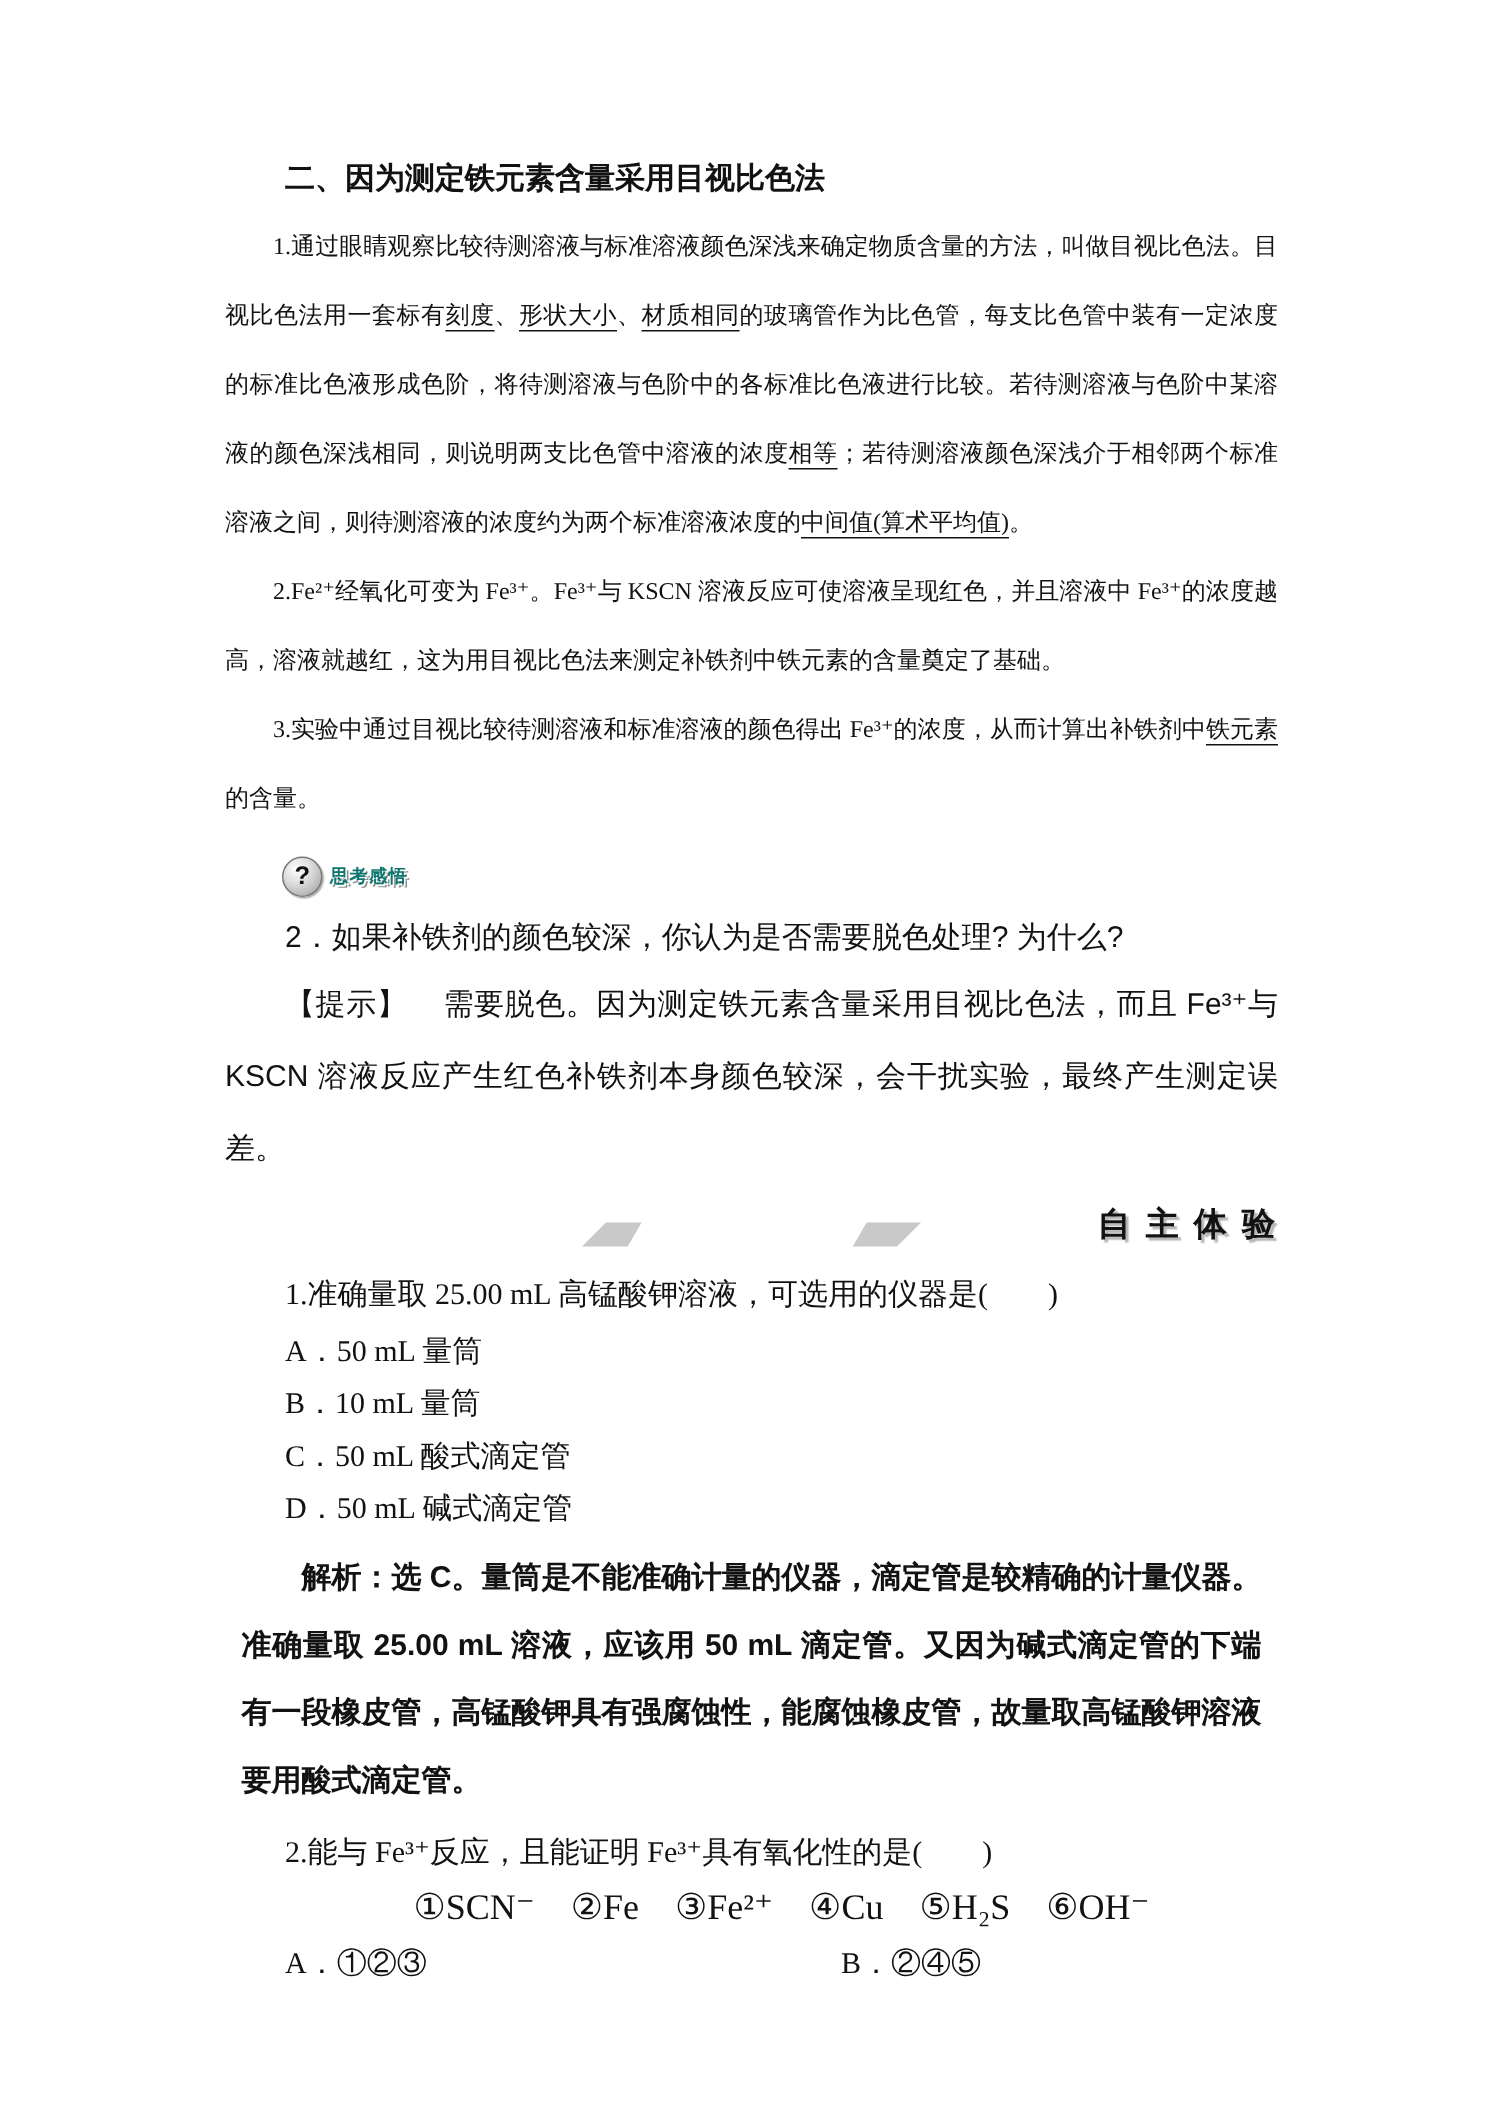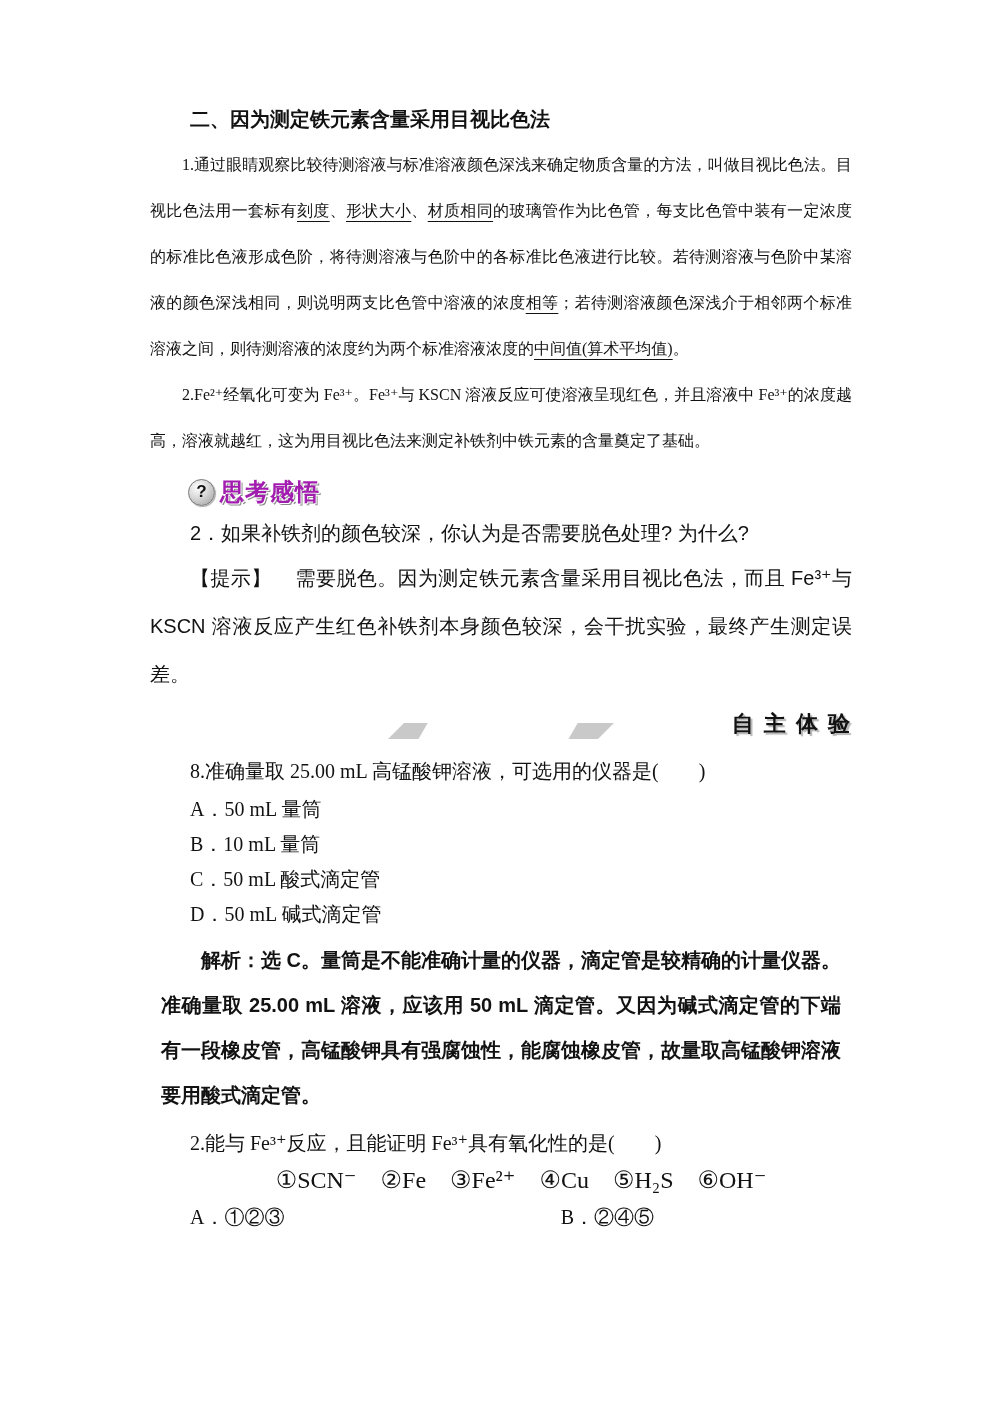--- a/index.html
+++ b/index.html
@@ -28,21 +28,21 @@
   .qcircle{
     width:25px;height:25px;border-radius:50%;
     background:radial-gradient(circle at 35% 30%, #ffffff 0%, #d8d8d8 45%, #9a9a9a 100%);
     border:1px solid #777;box-shadow:1px 1px 1px #aaa;
     display:inline-flex;align-items:center;justify-content:center;
     font-family:"Liberation Sans","DejaVu Sans",sans-serif;
     font-weight:bold;font-size:17px;color:#111;
   }
   .qlabel{
     font-family:Liberation Mono, monospace;
-    font-weight:bold;font-size:24px;color:#a21caf;
+    font-weight:bold;font-size:12px;color:#0f766e;
     letter-spacing:1px;
     text-shadow:1px 1px 0 #ffffff, 2px 2px 0 #8a8a8a;
   }
 
   .think-q{
     font-family:"Liberation Sans","DejaVu Sans",sans-serif;
     font-size:20px;line-height:34px;margin:8px 0 4px;text-indent:2em;
   }
   .hint{
     font-family:"Liberation Sans","DejaVu Sans",sans-serif;
@@ -83,39 +83,40 @@
 <body>
 
 <div class="page">
 
   <h1 class="title">二、因为测定铁元素含量采用目视比色法</h1>
 
   <p class="body-p"><span>1.通过眼睛观察比较待测溶液与标准溶液颜色深浅来确定物质含量的方法，叫做目视比色法。目视比色法用一套标有</span><span class="u">刻度</span><span>、</span><span class="u">形状大小</span><span>、</span><span class="u">材质相同</span><span>的玻璃管作为比色管，每支比色管中装有一定浓度的标准比色液形成色阶，将待测溶液与色阶中的各标准比色液进行比较。若待测溶液与色阶中某溶液的颜色深浅相同，则说明两支比色管中溶液的浓度</span><span class="u">相等</span><span>；若待测溶液颜色深浅介于相邻两个标准溶液之间，则待测溶液的浓度约为两个标准溶液浓度的</span><span class="u">中间值</span><span class="u">(算术平均值)</span><span>。</span></p>
 
   <p class="body-p">2.Fe²⁺经氧化可变为 Fe³⁺。Fe³⁺与 KSCN 溶液反应可使溶液呈现红色，并且溶液中 Fe³⁺的浓度越高，溶液就越红，这为用目视比色法来测定补铁剂中铁元素的含量奠定了基础。</p>
 
+  <p class="body-p"><span>3.实验中通过目视比较待测溶液和标准溶液的颜色得出 Fe³⁺的浓度，从而计算出补铁剂中</span><span class="u">铁元素</span><span>的含量。</span></p>
 
   <div class="icon-row">
     <span class="qcircle">
         <span>?</span>
       </span>
     <span class="qlabel">思考感悟</span>
   </div>
 
   <p class="think-q">2．如果补铁剂的颜色较深，你认为是否需要脱色处理? 为什么?</p>
 
   <p class="hint"><span class="hint-label">【提示】</span><span>需要脱色。因为测定铁元素含量采用目视比色法，而且 Fe³⁺与 KSCN 溶液反应产生红色补铁剂本身颜色较深，会干扰实验，最终产生测定误差。</span></p>
 
   <div class="banner">
     <span class="band"></span>
     <span class="bwhite"></span>
     <span class="btext sans">自 主 体 验</span>
   </div>
 
-  <p class="stem">8.准确量取 25.00 mL 高锰酸钾溶液，可选用的仪器是(　　)</p>
+  <p class="stem">1.准确量取 25.00 mL 高锰酸钾溶液，可选用的仪器是(　　)</p>
   <ul class="opts">
     <li>A．50 mL 量筒</li>
     <li>B．10 mL 量筒</li>
     <li>C．50 mL 酸式滴定管</li>
     <li>D．50 mL 碱式滴定管</li>
   </ul>
   <p class="jiexi">解析：选 C。量筒是不能准确计量的仪器，滴定管是较精确的计量仪器。准确量取 25.00 mL 溶液，应该用 50 mL 滴定管。又因为碱式滴定管的下端有一段橡皮管，高锰酸钾具有强腐蚀性，能腐蚀橡皮管，故量取高锰酸钾溶液要用酸式滴定管。</p>
 
   <p class="stem">2.能与 Fe³⁺反应，且能证明 Fe³⁺具有氧化性的是(　　)</p>
   <p class="items-line">①SCN⁻　②Fe　③Fe²⁺　④Cu　⑤H₂S　⑥OH⁻</p>

